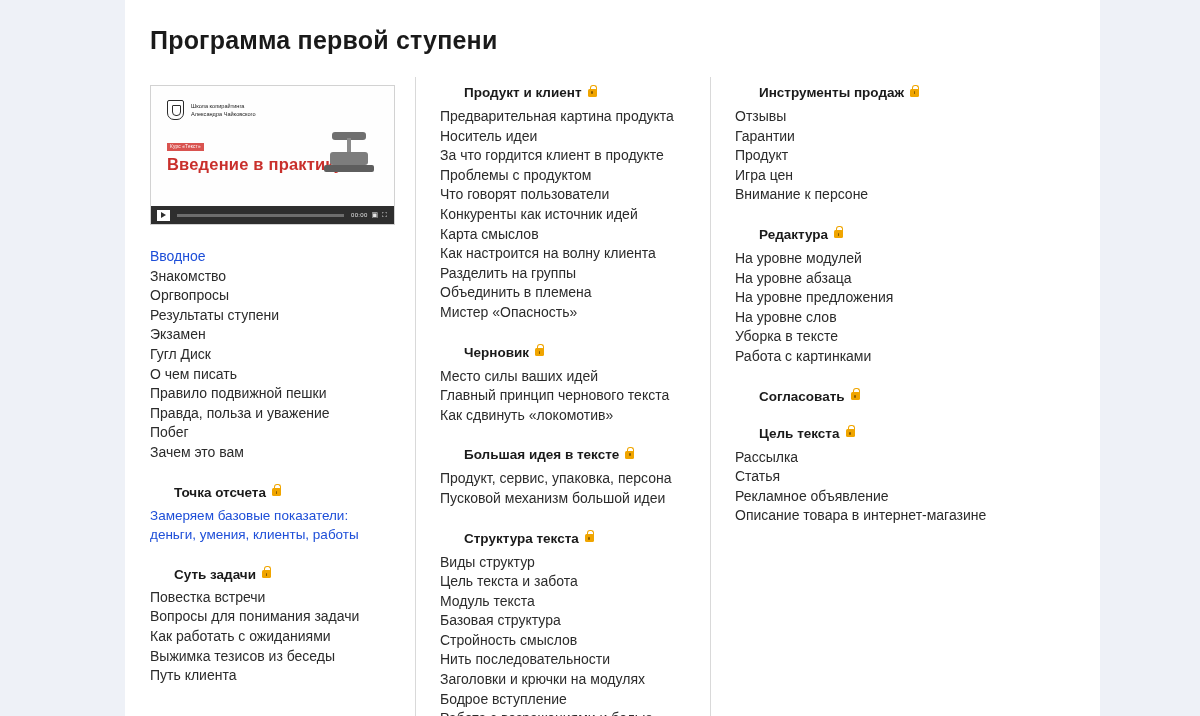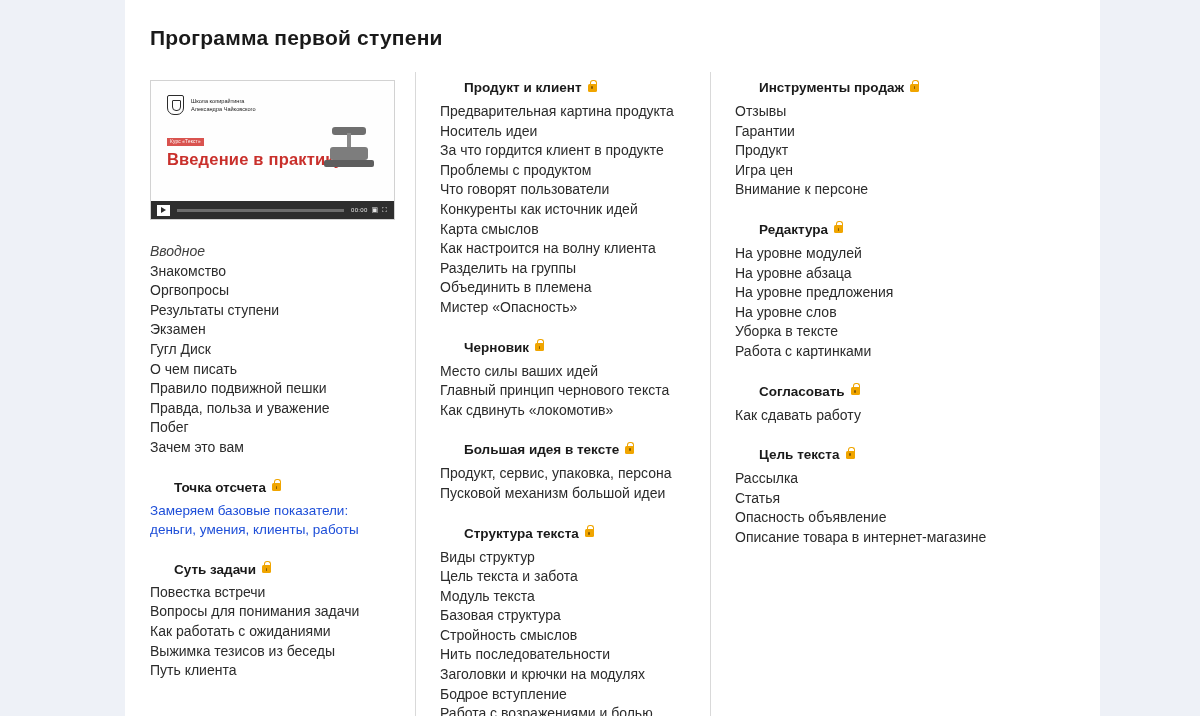--- a/index.html
+++ b/index.html
@@ -15,21 +15,21 @@
   .page {
     position: absolute;
     left: 125px;
     top: 0;
     width: 975px;
     min-height: 716px;
     background: #ffffff;
     padding: 0;
   }
   .page-title {
-    font-size: 21px;
+    font-size: 25px;
     font-weight: bold;
     color: #1a1a1a;
     margin: 0;
     padding: 26px 0 0 25px;
     letter-spacing: 0.2px;
   }
   .columns {
     display: flex;
     padding: 30px 0 0 25px;
   }
@@ -220,23 +220,22 @@
     background: #8a5c00;
     border-radius: 1px;
   }
   .item {
     font-size: 14px;
     line-height: 19.6px;
     color: #2b2b2b;
     white-space: nowrap;
   }
   .item.link {
-    color: #404040;
+    color: #1d4ed8;
     cursor: pointer;
-    font-style: italic;
   }
   .plain-line {
     font-size: 13.5px;
     line-height: 19.6px;
     color: #1d4ed8;
   }
   .col-1 .group-head { margin-bottom: 6px; }
 </style>
 </head>
 <body>
@@ -390,29 +389,28 @@
         <div class="item">На уровне слов</div>
         <div class="item">Уборка в тексте</div>
         <div class="item">Работа с картинками</div>
       </div>
 
       <div class="group">
         <div class="group-head">
           <span>Согласовать</span>
           <span class="lock"></span>
         </div>
-        <div class="item">Как сдавать работу</div>
       </div>
 
       <div class="group">
         <div class="group-head">
           <span>Цель текста</span>
           <span class="lock"></span>
         </div>
         <div class="item">Рассылка</div>
         <div class="item">Статья</div>
-        <div class="item">Опасность объявление</div>
+        <div class="item">Рекламное объявление</div>
         <div class="item">Описание товара в интернет-магазине</div>
       </div>
     </div>
 
   </div>
 </div>
 
 </body></html>

